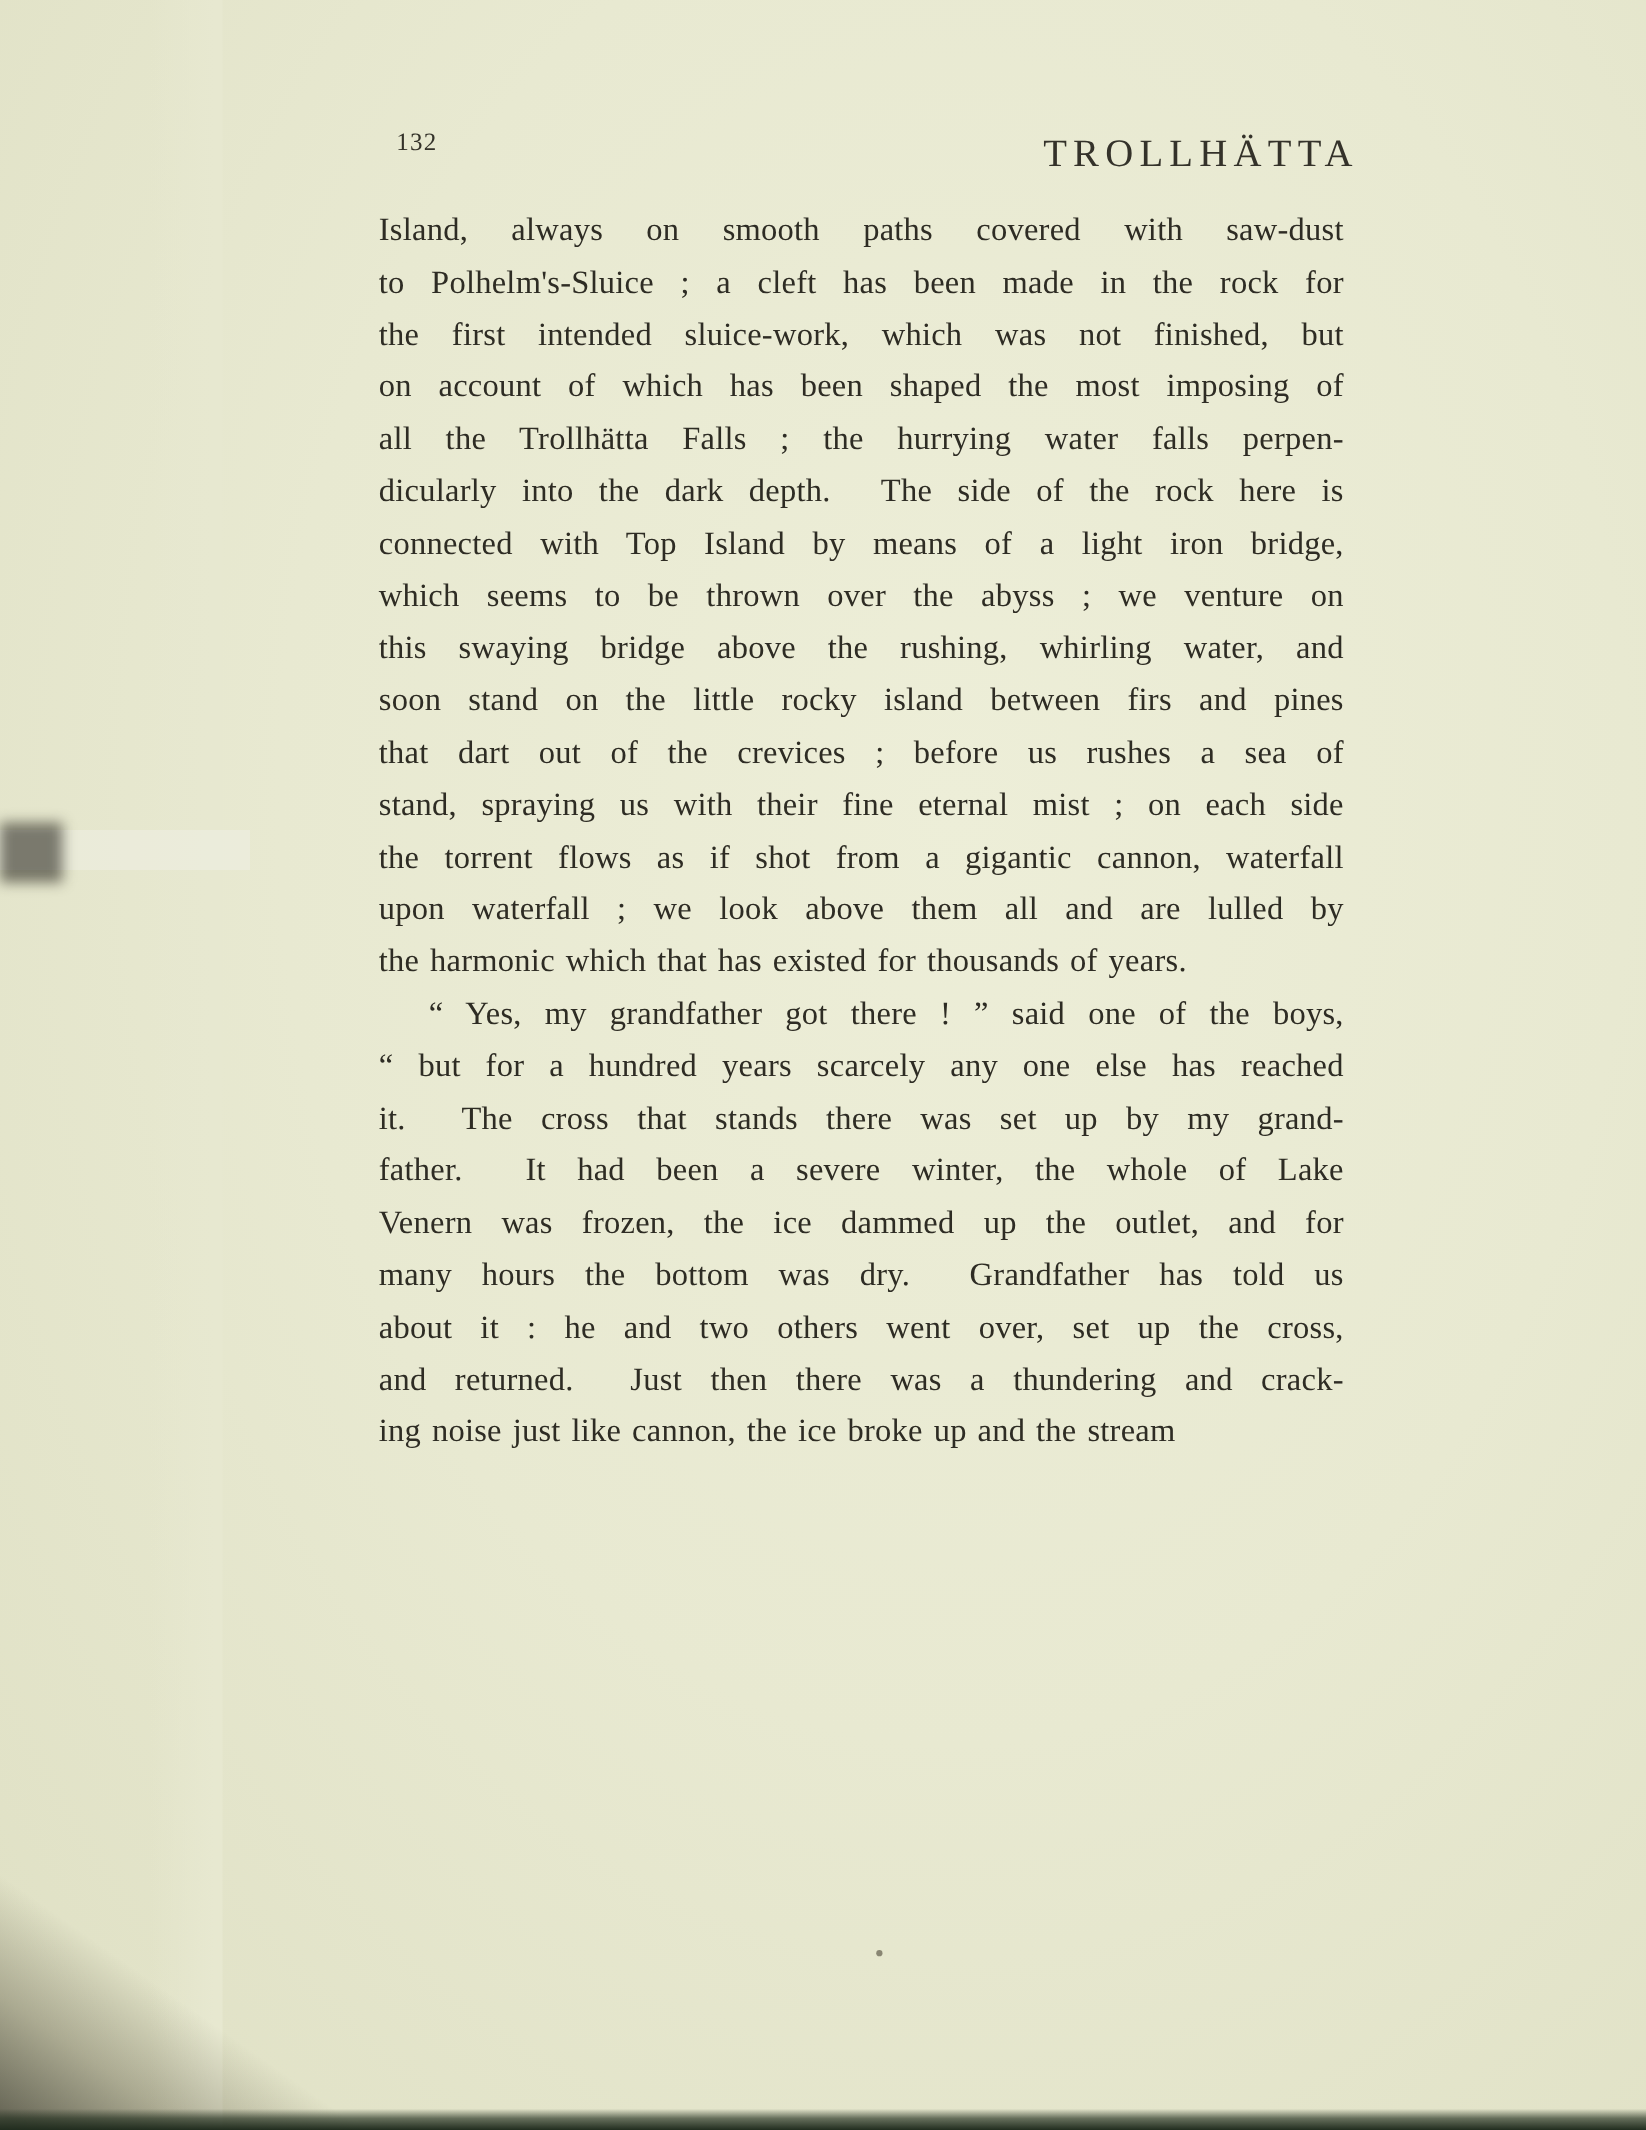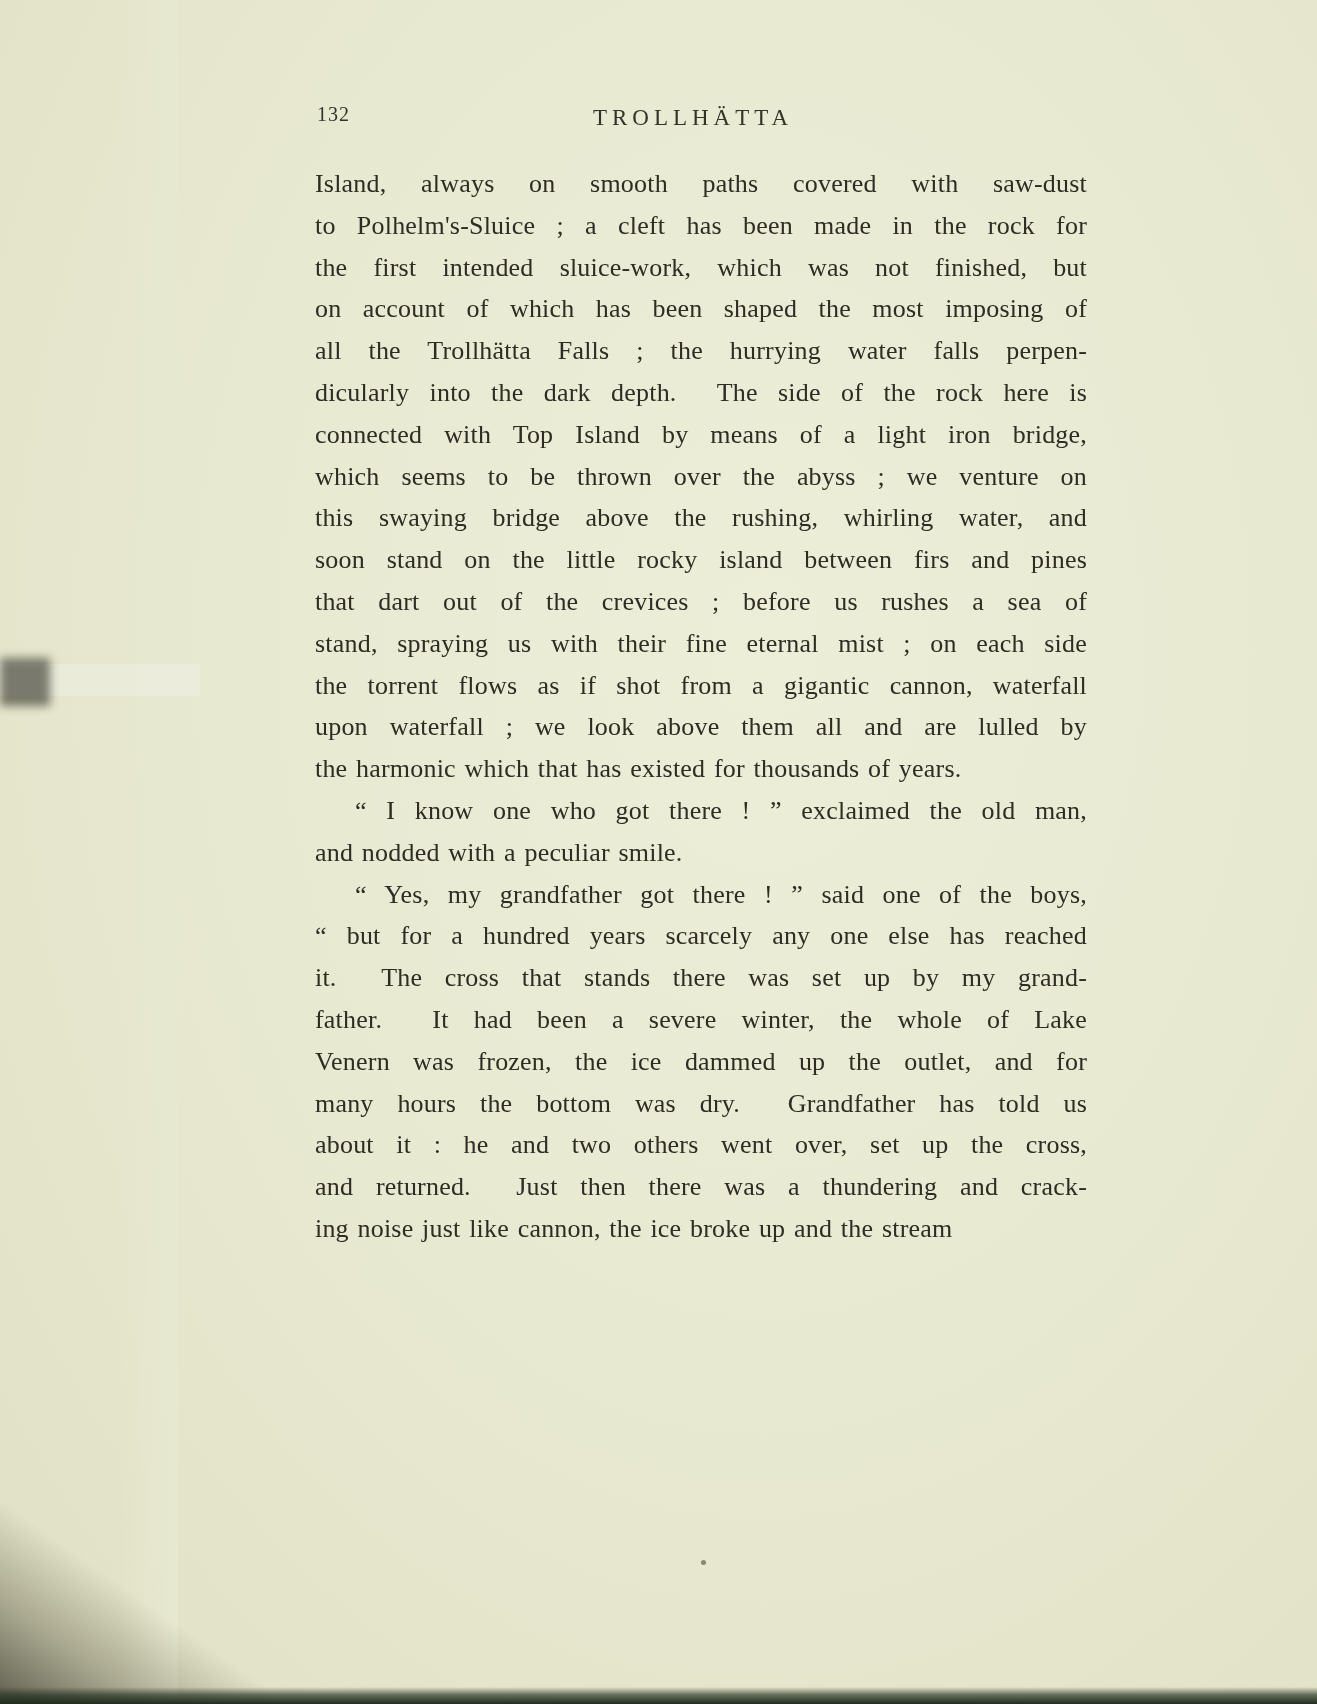--- a/index.html
+++ b/index.html
@@ -96,30 +96,30 @@
   }
   .page-number {
     position: absolute;
     left: 2px; top: 0;
     font-size: 20px;
     letter-spacing: 1px;
     color: #34322a;
   }
   .running-head {
     position: absolute;
-    left: 0; right: 16px; top: 2px;
-    text-align: center;
-    font-size: 23px;
+    left: 0; right: 0; top: 2px;
+    text-align: right;
+    font-size: 31px;
     letter-spacing: 5px;
     color: #34322a;
   }
 
   .body-text {
     position: absolute;
-    left: 315px; top: 163px;
+    left: 303px; top: 163px;
     width: 772px;
   }
   .para { margin: 0; padding: 0; }
   .line {
     height: 41.8px;
     line-height: 41.8px;
     font-size: 26px;
     letter-spacing: 0.2px;
     word-spacing: 2px;
     text-align: justify;
@@ -163,24 +163,20 @@
         <div class="line">which seems to be thrown over the abyss ; we venture on</div>
         <div class="line">this swaying bridge above the rushing, whirling water, and</div>
         <div class="line">soon stand on the little rocky island between firs and pines</div>
         <div class="line">that dart out of the crevices ; before us rushes a sea of</div>
         <div class="line">stand, spraying us with their fine eternal mist ; on each side</div>
         <div class="line">the torrent flows as if shot from a gigantic cannon, waterfall</div>
         <div class="line">upon waterfall ; we look above them all and are lulled by</div>
         <div class="line last">the harmonic which that has existed for thousands of years.</div>
       </div>
     <div class="para indent">
-        <div class="line">“ I know one who got there ! ” exclaimed the old man,</div>
-        <div class="line last">and nodded with a peculiar smile.</div>
-      </div>
-    <div class="para indent">
         <div class="line">“ Yes, my grandfather got there ! ” said one of the boys,</div>
         <div class="line">“ but for a hundred years scarcely any one else has reached</div>
         <div class="line">it.&nbsp; The cross that stands there was set up by my grand-</div>
         <div class="line">father.&nbsp; It had been a severe winter, the whole of Lake</div>
         <div class="line">Venern was frozen, the ice dammed up the outlet, and for</div>
         <div class="line">many hours the bottom was dry.&nbsp; Grandfather has told us</div>
         <div class="line">about it : he and two others went over, set up the cross,</div>
         <div class="line">and returned.&nbsp; Just then there was a thundering and crack-</div>
         <div class="line last">ing noise just like cannon, the ice broke up and the stream</div>
       </div>

